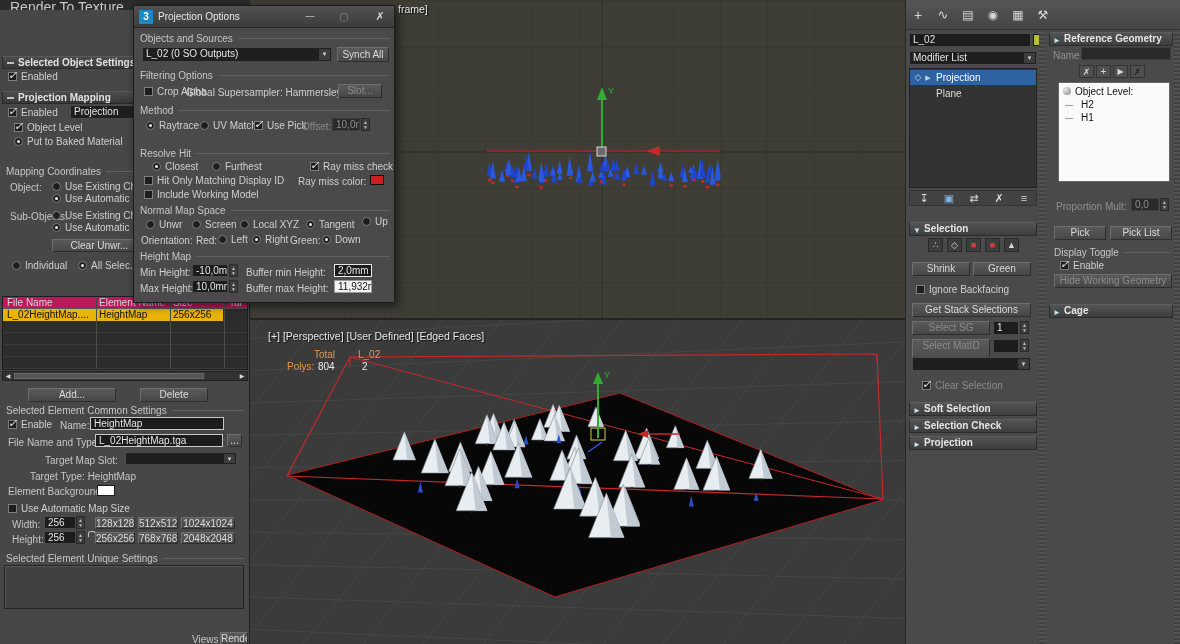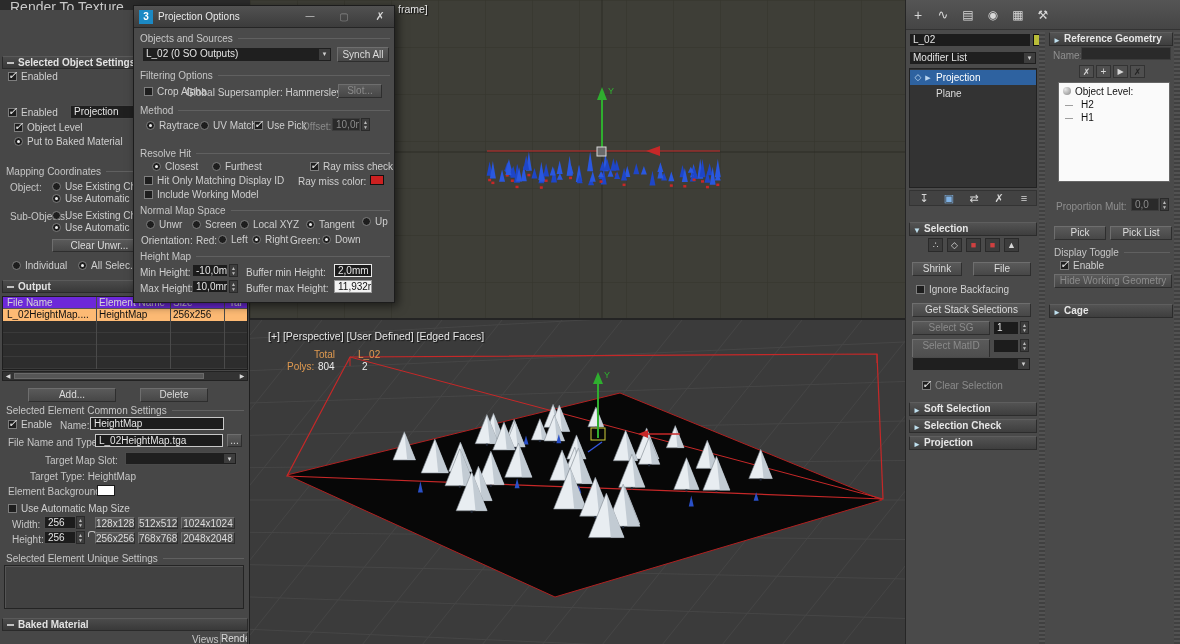--- a/index.html
+++ b/index.html
@@ -46,20 +46,21 @@
     <div class="a" style="left:0;top:0;width:250px;height:10px;background:#2b2b2b;overflow:hidden">
       <span class="a" style="left:10px;top:-1px;font-size:14px;color:#c8c8c8">Render To Texture</span>
     </div>
 
     <div class="a hdr" style="left:2px;top:56px;width:246px"><span>Selected Object Settings</span></div>
     <span class="a cb on" style="left:8px;top:71px">
         <i></i>
         <span>Enabled</span>
       </span>
 
+    <div class="a hdr" style="left:2px;top:91px;width:246px"><span>Projection Mapping</span></div>
     <span class="a cb on" style="left:8px;top:107px">
         <i></i>
         <span>Enabled</span>
       </span>
     <div class="a ddl" style="left:70px;top:105px;width:105px;height:14px"><span>Projection</span><span class="ar">▼</span></div>
     <span class="a cb on" style="left:14px;top:122px">
         <i></i>
         <span>Object Level</span>
       </span>
     <span class="a rb on" style="left:14px;top:136px">
@@ -91,29 +92,28 @@
     <div class="a btn" style="left:52px;top:239px;width:95px;height:13px">Clear Unwr...</div>
     <span class="a rb" style="left:12px;top:260px">
         <i></i>
         <span>Individual</span>
       </span>
     <span class="a rb on" style="left:78px;top:260px">
         <i></i>
         <span>All Selec...</span>
       </span>
 
-    <div class="a hdr" style="left:2px;top:280px;width:246px"><span>Output</span></div>
     <div class="a" style="left:2px;top:296px;width:246px;height:74px;background:#2d2d2d;border:1px solid #1e1e1e">
-      <div class="a" style="left:0;top:0;width:244px;height:12px;background:#6d28d9;border-bottom:1px solid #555">
+      <div class="a" style="left:0;top:0;width:244px;height:12px;background:#be185d;border-bottom:1px solid #555">
         <span class="a" style="left:4px;top:0;color:#d6d6d6">File Name</span>
         <span class="a" style="left:96px;top:0;color:#d6d6d6">Element Name</span>
         <span class="a" style="left:170px;top:0;color:#d6d6d6">Size</span>
         <span class="a" style="left:226px;top:0;color:#d6d6d6">Tar</span>
       </div>
-      <div class="a" style="left:0;top:12px;width:244px;height:12px;background:#fdba74;color:#101010">
+      <div class="a" style="left:0;top:12px;width:220px;height:12px;background:#eab308;color:#101010">
         <span class="a" style="left:4px;top:0">L_02HeightMap....</span>
         <span class="a" style="left:96px;top:0">HeightMap</span>
         <span class="a" style="left:170px;top:0">256x256</span>
       </div>
       <div class="a" style="left:0;top:24px;width:244px;height:48px;background-image:repeating-linear-gradient(180deg,transparent 0 11px,#3a3a3a 11px 12px)"></div>
       <div class="a" style="left:93px;top:0;width:1px;height:72px;background:#4a4a4a"></div>
       <div class="a" style="left:167px;top:0;width:1px;height:72px;background:#4a4a4a"></div>
       <div class="a" style="left:221px;top:0;width:1px;height:72px;background:#4a4a4a"></div>
     </div>
     <div class="a" style="left:2px;top:371px;width:246px;height:10px;background:#333;border:1px solid #222">
@@ -166,21 +166,20 @@
     <span class="a lock" style="left:86px;top:535px"></span>
     <div class="a btn" style="left:95px;top:532px;width:40px;height:12px">256x256</div>
     <div class="a btn" style="left:138px;top:532px;width:40px;height:12px">768x768</div>
     <div class="a btn" style="left:181px;top:532px;width:54px;height:12px">2048x2048</div>
 
     <div class="a glbl" style="left:6px;top:553px;width:238px">
         <span>Selected Element Unique Settings</span>
       </div>
     <div class="a" style="left:4px;top:565px;width:240px;height:44px;background:#414141;border:1px solid #242424;box-shadow:inset 1px 1px 0 #555"></div>
 
-    <div class="a hdr" style="left:2px;top:618px;width:246px"><span>Baked Material</span></div>
     <span class="a" style="left:192px;top:634px;color:#c6c6c6">Views</span>
     <div class="a btn" style="left:220px;top:632px;width:28px;height:14px">Render</div>
   </div>
 
   <div class="a" style="left:250px;top:0;width:655px;height:318px;background:#3e3e37;overflow:hidden">
     <svg width="655" height="318">
       <defs>
         <pattern id="gridT" width="47" height="47" patternUnits="userSpaceOnUse">
           <path d="M47 0H0V47" fill="none" stroke="#34342c" stroke-width="1"></path>
         </pattern>
@@ -481,22 +480,22 @@
       <span class="a ico" style="left:79px;top:1px;width:20px;font-size:11px">✗</span>
       <span class="a ico" style="left:104px;top:1px;width:20px;font-size:11px">≡</span>
     </div>
 
     <div class="a roll" style="left:3px;top:222px;width:128px"><span class="tri">▼</span><span>Selection</span></div>
     <span class="a ico" style="left:22px;top:238px;width:15px;height:14px;background:#3d3d3d;border:1px solid #2a2a2a;font-size:9px;line-height:13px">∴</span>
     <span class="a ico" style="left:41px;top:238px;width:15px;height:14px;background:#3d3d3d;border:1px solid #2a2a2a;font-size:9px;line-height:13px">◇</span>
     <span class="a ico" style="left:60px;top:238px;width:15px;height:14px;background:#3d3d3d;border:1px solid #2a2a2a;font-size:9px;line-height:13px;color:#d04040">■</span>
     <span class="a ico" style="left:79px;top:238px;width:15px;height:14px;background:#3d3d3d;border:1px solid #2a2a2a;font-size:9px;line-height:13px;color:#d04040">■</span>
     <span class="a ico" style="left:98px;top:238px;width:15px;height:14px;background:#3d3d3d;border:1px solid #2a2a2a;font-size:9px;line-height:13px">▲</span>
-    <div class="a btn" style="left:6px;top:262px;width:50px;height:14px">Shrink</div>
-    <div class="a btn" style="left:67px;top:262px;width:58px;height:14px">File</div>
+    <div class="a btn" style="left:6px;top:262px;width:58px;height:14px">Shrink</div>
+    <div class="a btn" style="left:67px;top:262px;width:58px;height:14px">Green</div>
     <span class="a cb" style="left:10px;top:284px">
         <i></i>
         <span>Ignore Backfacing</span>
       </span>
     <div class="a btn" style="left:6px;top:303px;width:119px;height:14px">Get Stack Selections</div>
     <div class="a btn dis" style="left:6px;top:321px;width:78px;height:14px">Select SG</div>
     <div class="a fld" style="left:87px;top:321px;width:26px;height:14px">1</div>
     <span class="a spin" style="left:114px;top:321px">
         <span>▲</span>
         <span>▼</span>

